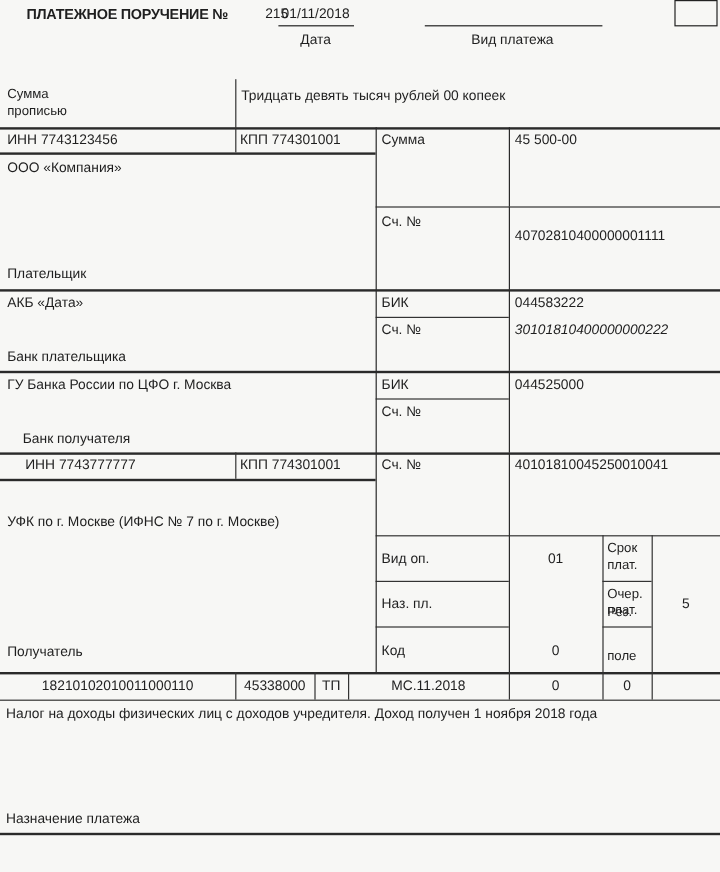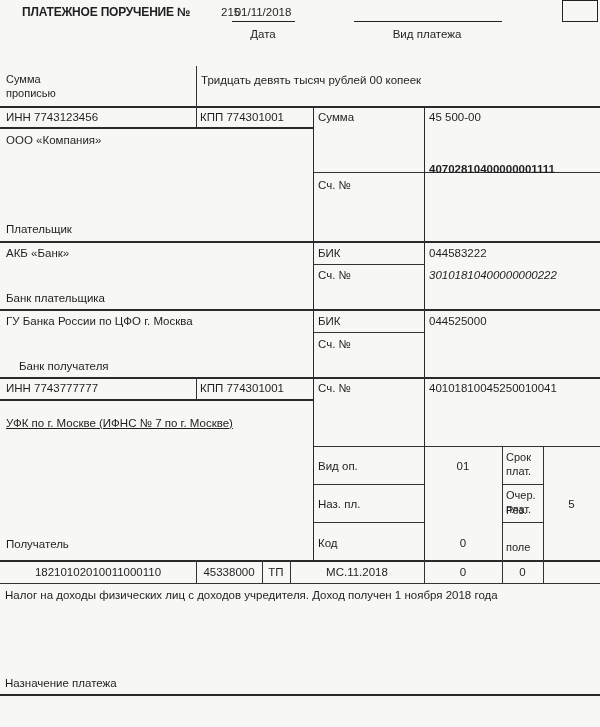--- a/index.html
+++ b/index.html
@@ -76,42 +76,42 @@
 <div class="vlt" style="left:424px; top:560px; height:23px;"></div>
 <div class="vlt" style="left:502px; top:560px; height:23px;"></div>
 <div class="vlt" style="left:543px; top:560px; height:23px;"></div>
 
 <div class="t" style="left:6px; top:110px;">ИНН 7743123456</div>
 <div class="t" style="left:200px; top:110px;">КПП 774301001</div>
 <div class="t" style="left:318px; top:110px;">Сумма</div>
 <div class="t" style="left:429px; top:110px;">45 500-00</div>
 <div class="t" style="left:6px; top:133px;">ООО «Компания»</div>
 <div class="t" style="left:318px; top:178px;">Сч. №</div>
-<div class="t" style="left:429px; top:162px;font-weight:bold;">40702810400000001111</div>
+<div class="t" style="left:429px; top:190px;">40702810400000001111</div>
 <div class="t" style="left:6px; top:222px;">Плательщик</div>
 
-<div class="t" style="left:6px; top:246px;">АКБ «Банк»</div>
+<div class="t" style="left:6px; top:246px;">АКБ «Дата»</div>
 <div class="t" style="left:318px; top:246px;">БИК</div>
 <div class="t" style="left:429px; top:246px;">044583222</div>
 <div class="t" style="left:318px; top:268px;">Сч. №</div>
 <div class="t" style="left:429px; top:268px;font-style:italic;">30101810400000000222</div>
 <div class="t" style="left:6px; top:291px;">Банк плательщика</div>
 
 <div class="t" style="left:6px; top:314px;">ГУ Банка России по ЦФО г. Москва</div>
 <div class="t" style="left:318px; top:314px;">БИК</div>
 <div class="t" style="left:429px; top:314px;">044525000</div>
 <div class="t" style="left:318px; top:337px;">Сч. №</div>
 <div class="t" style="left:429px; top:337px;"></div>
 <div class="t" style="left:19px; top:359px;">Банк получателя</div>
 
-<div class="t" style="left:6px; top:381px;text-align:right;">ИНН 7743777777</div>
+<div class="t" style="left:21px; top:381px;text-align:right;">ИНН 7743777777</div>
 <div class="t" style="left:200px; top:381px;">КПП 774301001</div>
 <div class="t" style="left:318px; top:381px;">Сч. №</div>
 <div class="t" style="left:429px; top:381px;">40101810045250010041</div>
-<div class="t" style="left:6px; top:416px;text-decoration:underline;">УФК по г. Москве (ИФНС № 7 по г. Москве)</div>
+<div class="t" style="left:6px; top:428px;">УФК по г. Москве (ИФНС № 7 по г. Москве)</div>
 <div class="t" style="left:6px; top:537px;">Получатель</div>
 
 <div class="t" style="left:318px; top:459px;">Вид оп.</div>
 <div class="t c" style="left:424px; top:459px; width:78px;">01</div>
 <div class="t small" style="left:506px; top:451px;">Срок</div>
 <div class="t small" style="left:506px; top:465px;">плат.</div>
 
 <div class="t" style="left:318px; top:497px;">Наз. пл.</div>
 <div class="t c" style="left:424px; top:497px; width:78px;"></div>
 <div class="t small" style="left:506px; top:489px;">Очер.</div>

